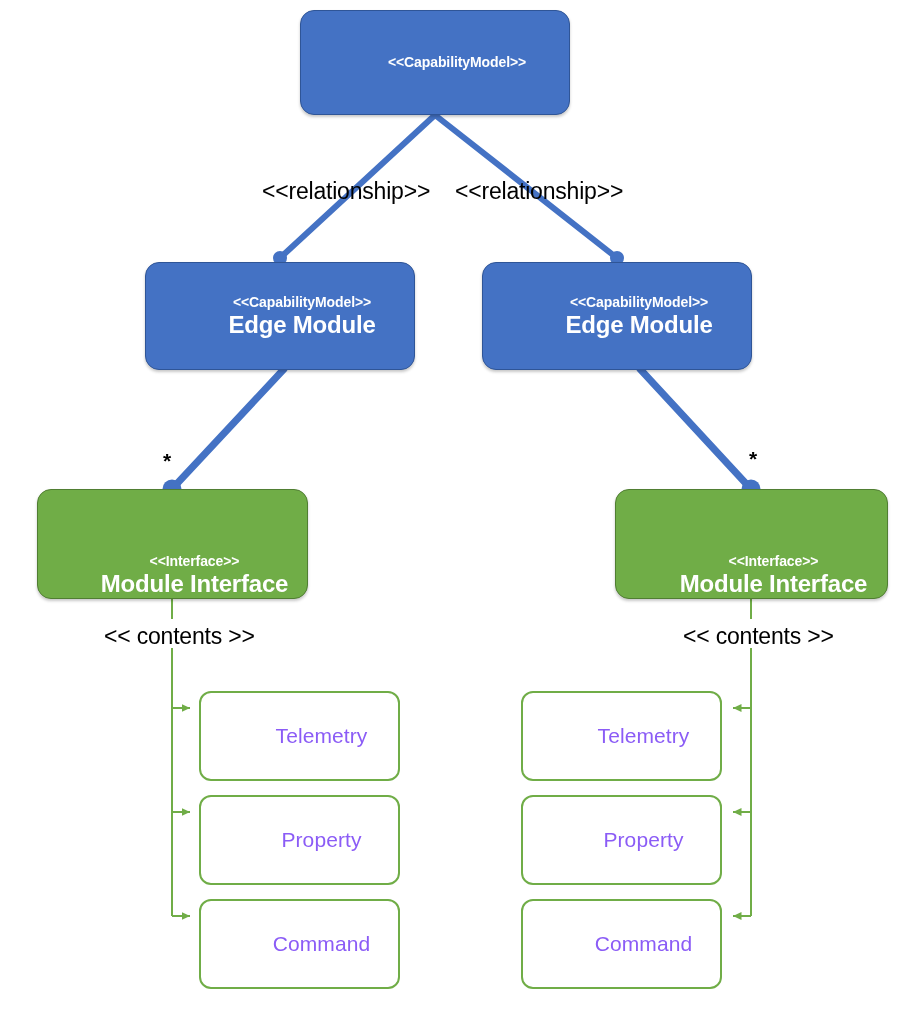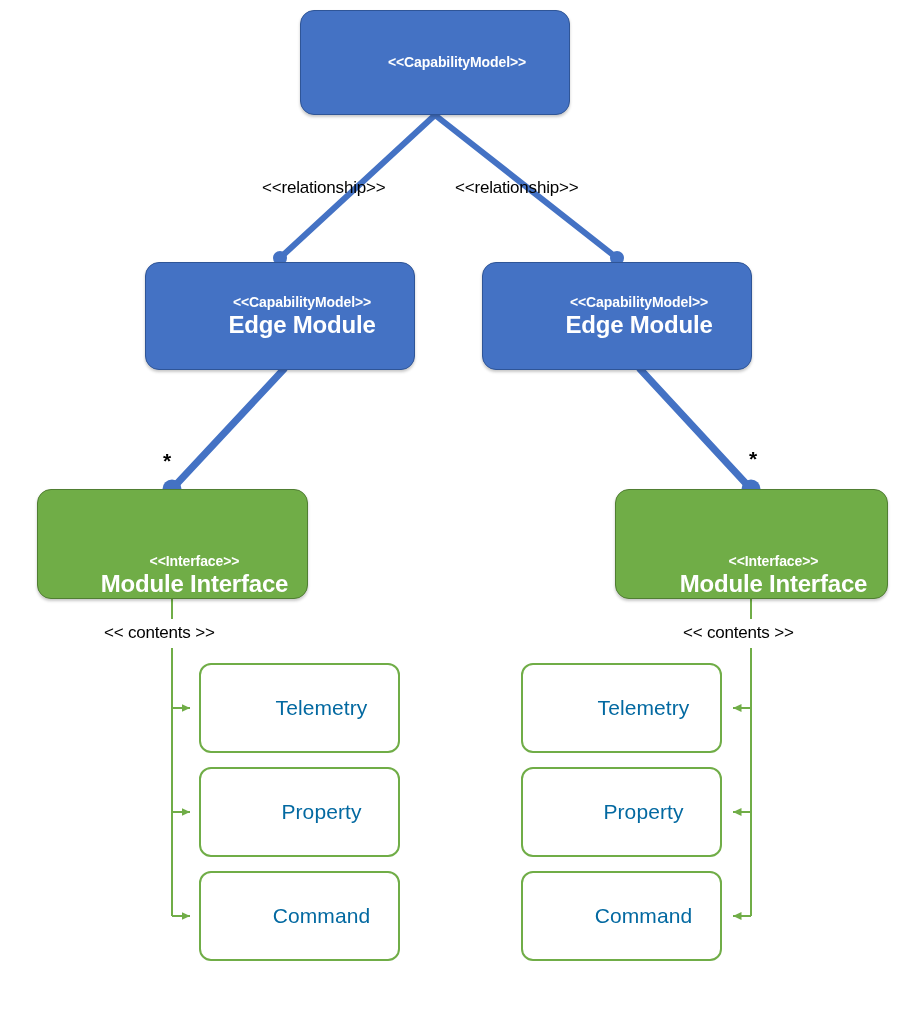--- a/index.html
+++ b/index.html
@@ -66,33 +66,34 @@
     background: #70ad47;
     border: 1.5px solid #507e32;
     color: #ffffff;
     box-shadow: 0 2px 3px rgba(0,0,0,0.22);
     justify-content: flex-end;
   }
   
   .node.outline {
     background: #ffffff;
     border: 2px solid #70ad47;
-    color: #0369a1;
+    color: #8b5cf6;
     border-radius: 12px;
     box-shadow: none;
+    margin-top: 28px;
   }
   .node.outline .title {
     font-size: 21px;
     font-weight: 400;
     letter-spacing: 0.1px;
   }
   
   .edge-label {
     position: absolute;
-    font-size: 17px;
+    font-size: 23px;
     color: #000000;
     white-space: nowrap;
     letter-spacing: -0.2px;
   }
   .multiplicity {
     position: absolute;
     font-size: 21px;
     font-weight: 700;
     color: #000000;
     line-height: 1;

